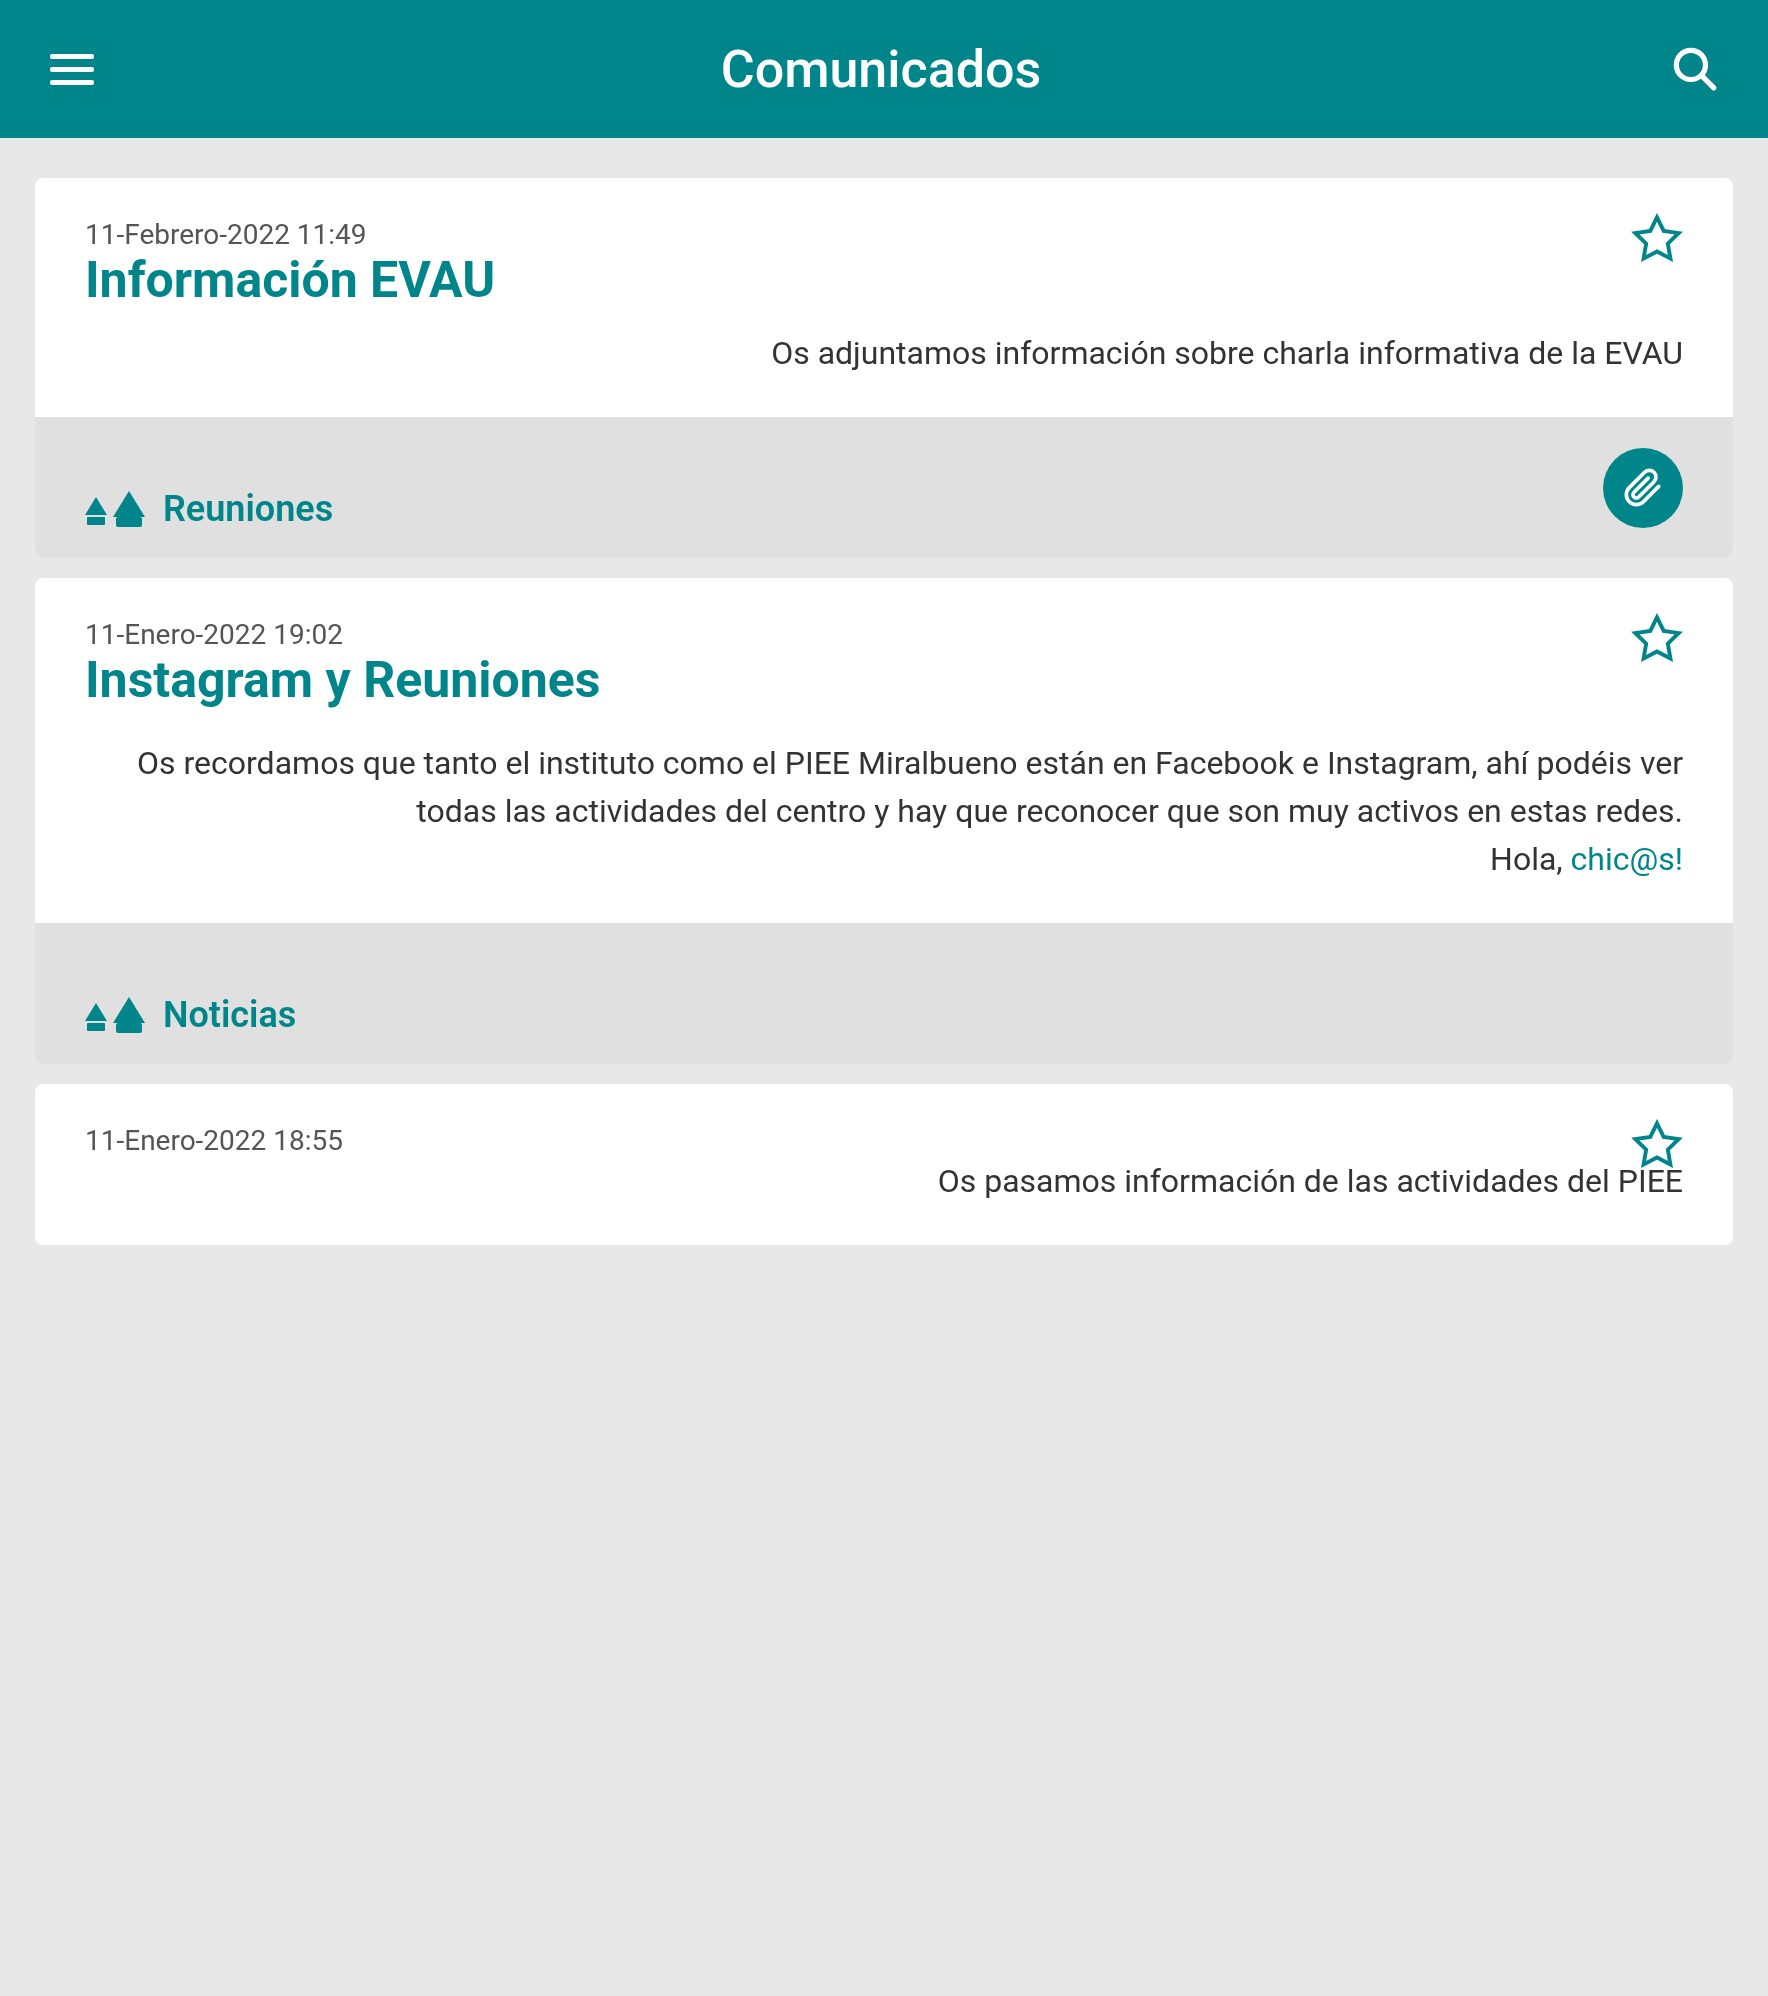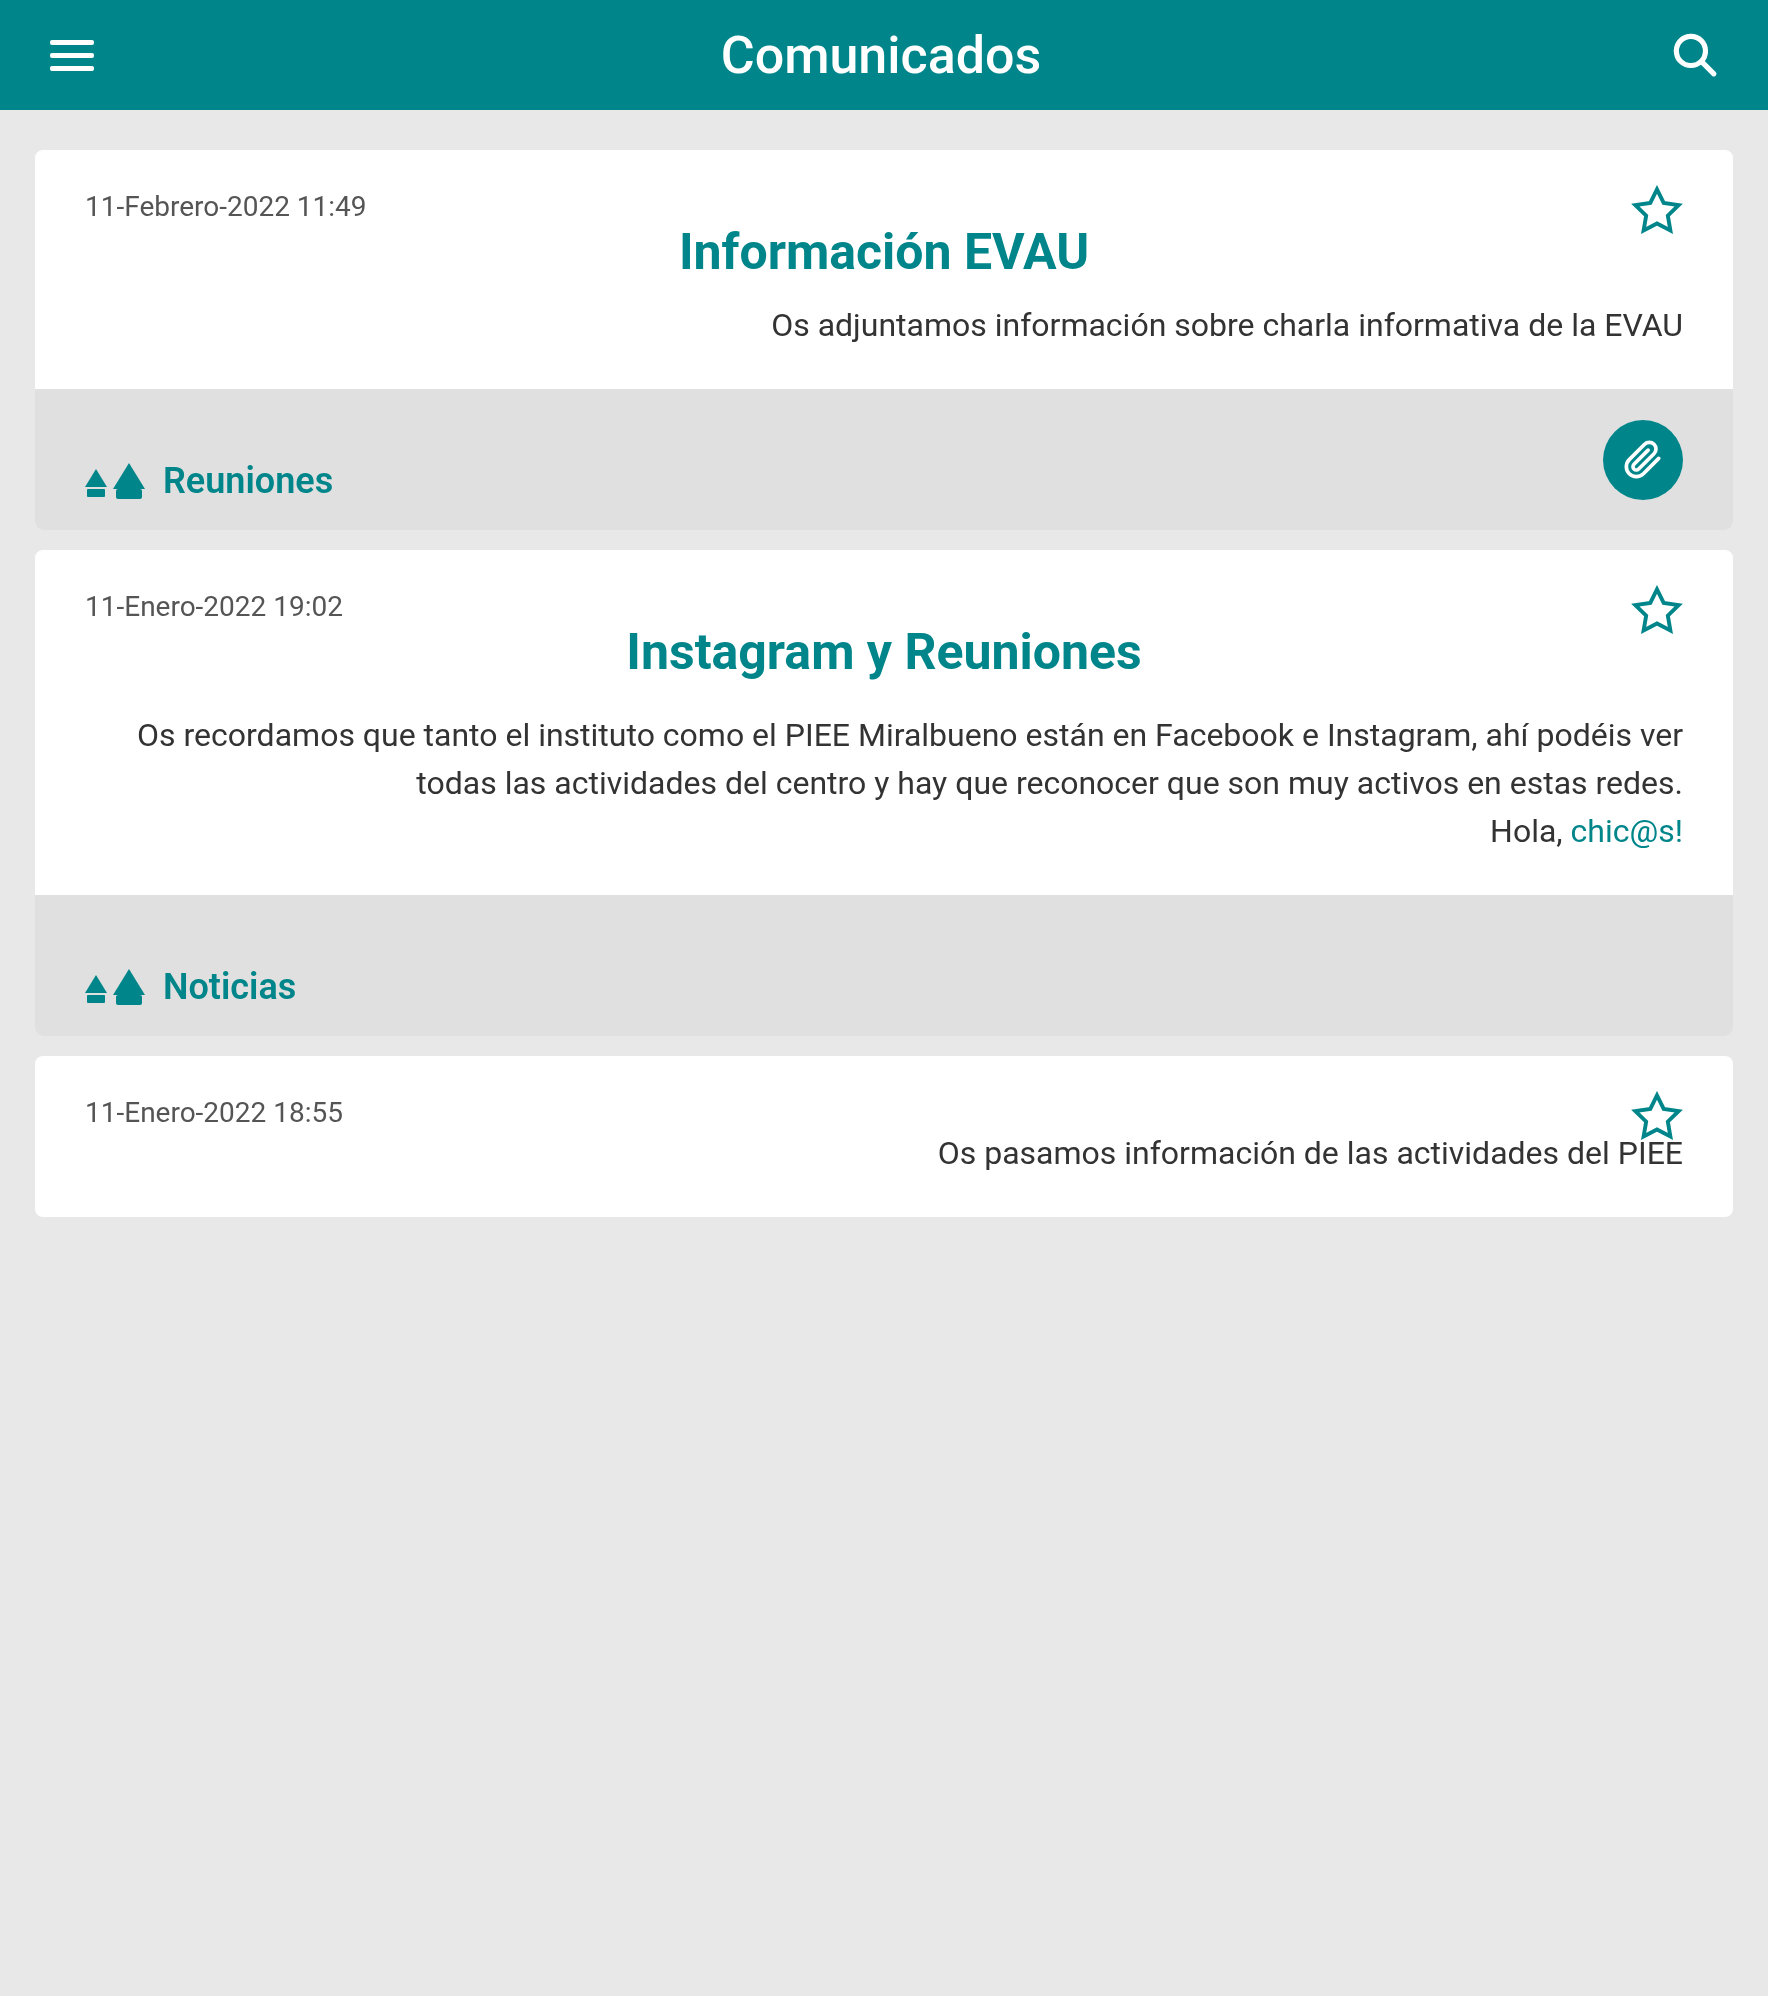--- a/index.html
+++ b/index.html
@@ -14,21 +14,21 @@
       width: 1768px;
       min-height: 1996px;
     }
 
     .header {
       background-color: #00868a;
       display: flex;
       align-items: center;
       justify-content: space-between;
       padding: 0 50px;
-      height: 110px;
+      height: 138px;
     }
 
     .header-title {
       color: white;
       font-size: 52px;
       font-weight: 500;
       text-align: center;
       flex: 1;
     }
 
@@ -90,21 +90,20 @@
       font-size: 28px;
       color: #555;
       margin-bottom: 16px;
     }
 
     .post-title {
       color: #00868a;
       font-size: 50px;
       font-weight: 700;
       margin-bottom: 20px;
-      text-align: center;
     }
 
     .post-body {
       font-size: 32px;
       color: #333;
       line-height: 1.5;
       text-align: right;
     }
 
     .post-body a {

